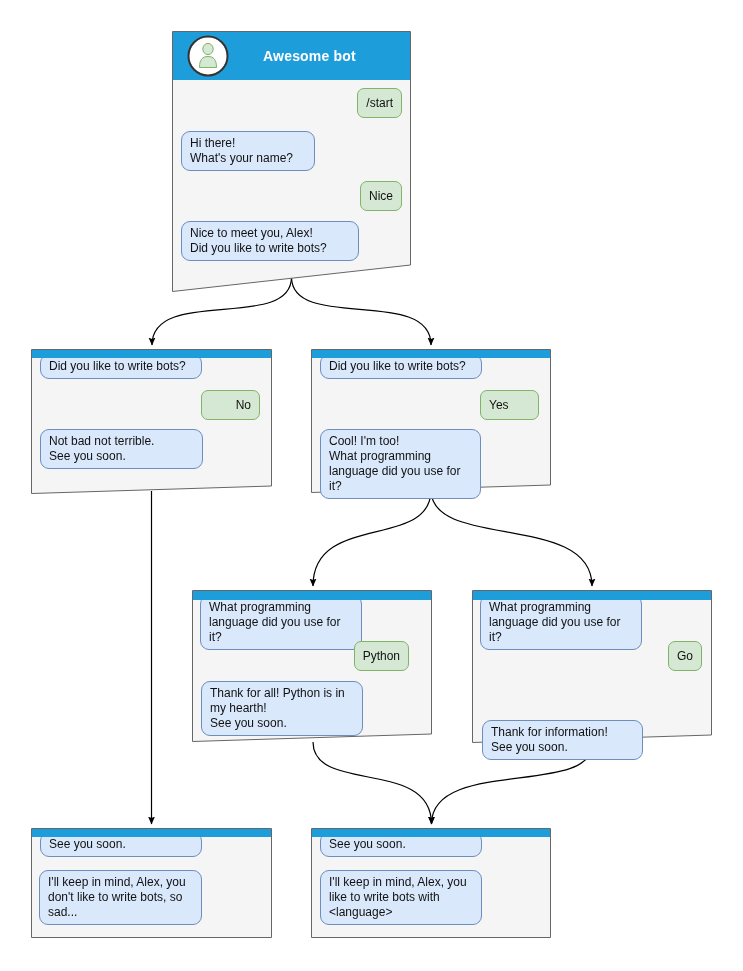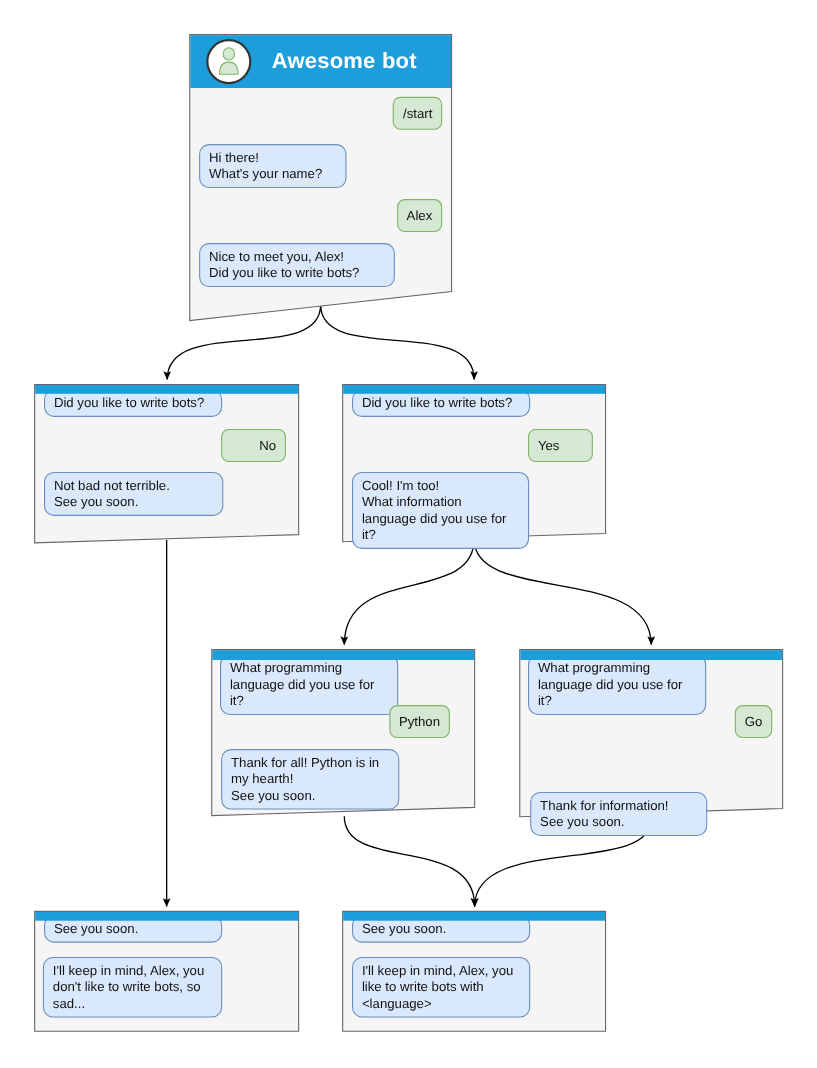--- a/index.html
+++ b/index.html
@@ -15,22 +15,22 @@
   .win-bg{position:absolute;left:0;top:0;overflow:visible;display:block;}
   .win-header{
     position:absolute;left:1px;right:1px;top:1px;
     background:var(--header-blue,#1E9DDB);
     z-index:3;
   }
   .main-header{height:48px;display:flex;align-items:center;}
   .strip-header{height:8px;}
   .strip-header-9{height:9px;}
   .win-title{
-    color:#ffffff;font-size:20px;font-weight:bold;
-    margin-left:18px;letter-spacing:.2px;
+    color:#ffffff;font-size:14px;font-weight:bold;
+    margin-left:34px;letter-spacing:.2px;
   }
   .avatar{margin-left:14px;flex:0 0 auto;display:block;}
   .bubble{
     position:absolute;z-index:2;
     font-size:12px;line-height:15px;color:#111111;
     white-space:pre-line;
     border-radius:9px;
     padding:4px 8px;
     box-sizing:border-box;
   }
@@ -75,21 +75,21 @@
       <svg class="avatar" width="42" height="42" viewBox="0 0 42 42">
         <circle cx="21" cy="21" r="19.5" fill="#ffffff" stroke="#333333" stroke-width="2"></circle>
         <ellipse cx="21" cy="14" rx="5.2" ry="5.6" fill="#D5E8D4" stroke="#82B366"></ellipse>
         <path d="M12.5,32.5 C12.5,24.5 15.5,21.5 21,21.5 C26.5,21.5 29.5,24.5 29.5,32.5 Z" fill="#D5E8D4" stroke="#82B366"></path>
       </svg>
       <span class="win-title">Awesome bot</span>
     </div>
     <div class="bubble user" style="right:9px;top:57px;">/start</div>
     <div class="bubble bot" style="left:9px;top:100px;width:134px;">Hi there!
 What's your name?</div>
-    <div class="bubble user" style="right:9px;top:150px;">Alex</div>
+    <div class="bubble user" style="right:9px;top:150px;">Nice</div>
     <div class="bubble bot" style="left:9px;top:190px;width:178px;">Nice to meet you, Alex!
 Did you like to write bots?</div>
   </div>
 
   <div class="window" style="left:31px;top:349px;width:241px;height:145px;">
     <svg class="win-bg" width="241" height="146">
       <polygon points="0.5,0.5 240.5,0.5 240.5,137 0.5,144.5" fill="#F5F5F5" stroke="#666666" stroke-width="1"></polygon>
     </svg>
     <div class="win-header strip-header"></div>
     <div class="bubble bot" style="left:9px;top:5px;width:162px;">Did you like to write bots?</div>
@@ -99,21 +99,21 @@
   </div>
 
   <div class="window" style="left:311px;top:349px;width:240px;height:144px;">
     <svg class="win-bg" width="240" height="145">
       <polygon points="0.5,0.5 239.5,0.5 239.5,136 0.5,143.5" fill="#F5F5F5" stroke="#666666" stroke-width="1"></polygon>
     </svg>
     <div class="win-header strip-header"></div>
     <div class="bubble bot" style="left:9px;top:5px;width:162px;">Did you like to write bots?</div>
     <div class="bubble user" style="right:12px;top:41px;width:59px;">Yes</div>
     <div class="bubble bot" style="left:9px;top:80px;width:161px;">Cool! I'm too!
-What information
+What programming
 language did you use for it?</div>
   </div>
 
   <div class="window" style="left:192px;top:590px;width:240px;height:152px;">
     <svg class="win-bg" width="240" height="153">
       <polygon points="0.5,0.5 239.5,0.5 239.5,144 0.5,151.5" fill="#F5F5F5" stroke="#666666" stroke-width="1"></polygon>
     </svg>
     <div class="win-header strip-header-9"></div>
     <div class="bubble bot" style="left:8px;top:5px;width:162px;">What programming
 language did you use for it?</div>

